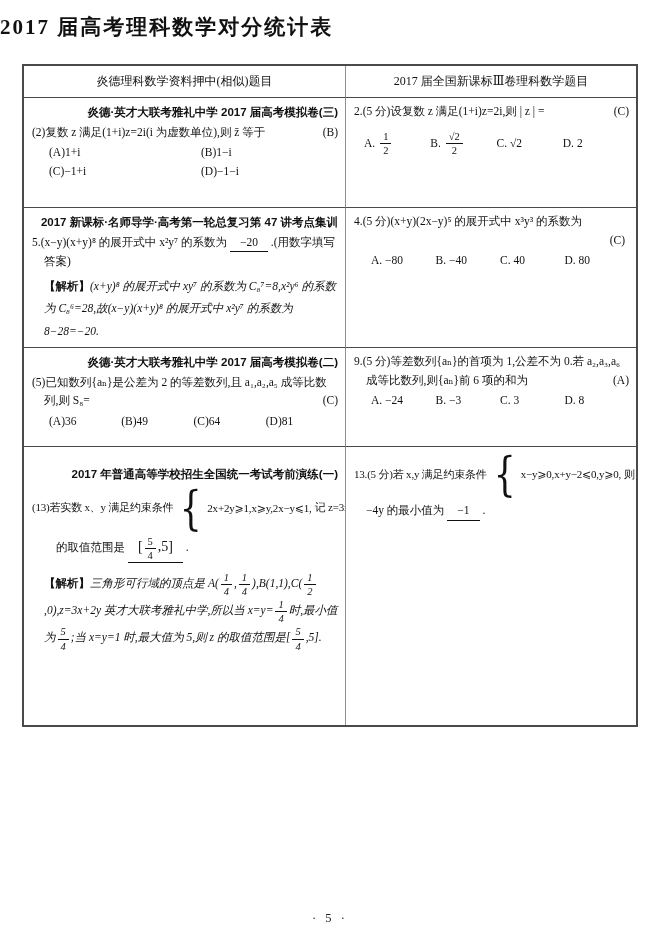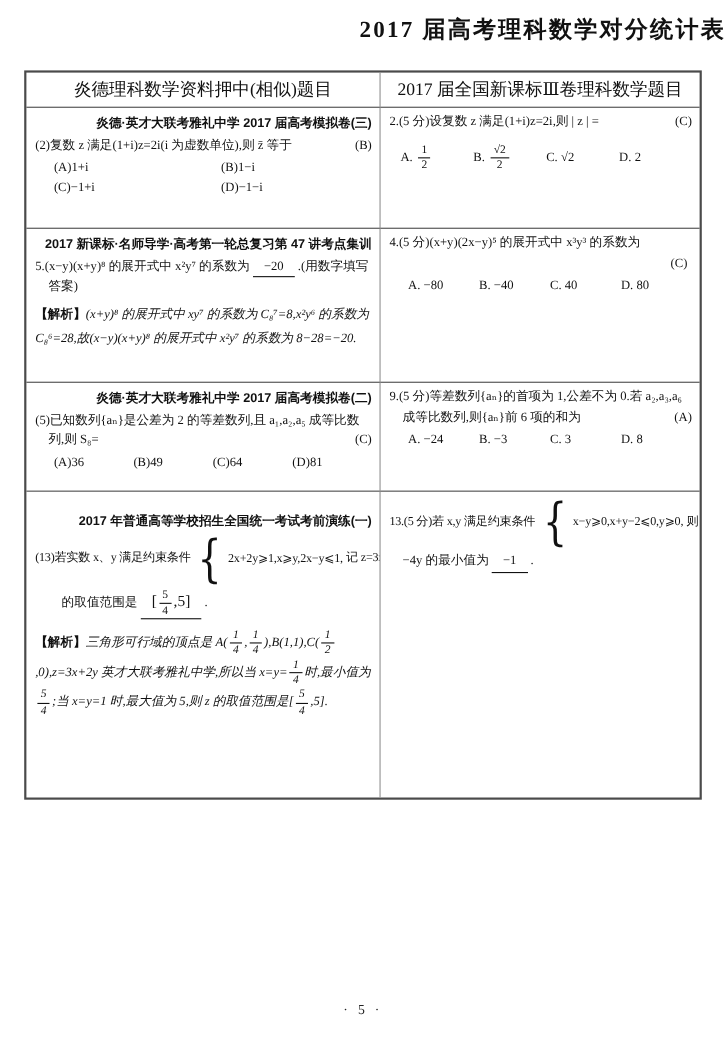--- a/index.html
+++ b/index.html
@@ -1,27 +1,27 @@
 <!DOCTYPE html>
 <html><head>
 <meta charset="utf-8">
 <style>
   html,body {margin:0; padding:0; background:#ffffff;}
   .page {position:relative; width:660px; height:949px; background:#fff; overflow:hidden;
          font-family:"Liberation Serif","DejaVu Serif",serif; color:#111;}
-  .title {text-align:right; padding-top:13px; font-size:21px; font-weight:700; letter-spacing:2px;}
+  .title {text-align:left; padding-top:13px; font-size:21px; font-weight:700; letter-spacing:2px;}
 
   .tbl {position:absolute; left:22px; top:64px; width:612px;
         border:2px solid #4a4a4a; display:grid;
         grid-template-columns:322px 1fr;
         grid-template-rows:31px 110px 140px 99px 279px;}
   .cell {padding:3px 7px 3px 8px; font-size:11.5px; line-height:1.62; overflow:hidden;}
   .cl {border-right:1px solid #909090;}
   .bt {border-top:1px solid #4a4a4a;}
-  .hdr {display:flex; align-items:center; justify-content:center; font-size:16px; padding:12px;}
+  .hdr {display:flex; align-items:center; justify-content:center; font-size:12px; padding:12px;}
 
   .src {font-weight:700; font-family:"Liberation Sans","DejaVu Sans",sans-serif; font-size:11.5px; margin-top:2px;text-align:right;}
   .q {padding-left:12px; text-indent:-12px; margin-top:1px;}
   .ans {float:right; text-indent:0;}
   .ansline {text-align:right; padding-right:4px;}
   .opts2 {display:grid; grid-template-columns:152px auto; padding-left:17px; margin-top:2px;}
   .opts4 {display:flex; padding-left:17px; margin-top:2px;}
   .opts4 > span {flex:1;}
   .optsfr {display:flex; align-items:center; padding-left:10px; margin-top:9px;}
   .optsfr .opt {flex:1; display:inline-flex; align-items:center; gap:3px;}
@@ -36,21 +36,21 @@
 
   .sys {display:inline-flex; align-items:center; margin:0 3px; vertical-align:middle; text-indent:0;}
   .sys .brace {font-size:46px; line-height:0.85; font-family:"DejaVu Serif",serif;
                margin-right:2px; transform:scaleX(0.75); font-weight:400;}
   .sys .lines {display:flex; flex-direction:row;}
   .sys .lines span {line-height:1.5;}
 
   .flexline {display:flex; align-items:center; white-space:nowrap; margin-top:5px;
              font-size:11px; letter-spacing:-0.2px;}
   .line2 {margin-top:7px; padding-left:24px;}
-  .analysis {font-style:italic; margin-top:4px;}
+  .analysis {font-style:italic; margin-top:4px;margin-left:12px;}
   .analysis .lbl {font-style:normal; font-weight:700;
                   font-family:"Liberation Sans","DejaVu Sans",sans-serif;}
   .lh19 {line-height:1.95;}
   .tall {line-height:2.2; margin-top:8px;}
   .padtop {padding-top:16px;}
   .pageno {position:absolute; left:0; right:0; top:911px; text-align:center;
            font-size:12.5px; letter-spacing:3px; color:#222;}
 </style>
 </head>
 <body>

